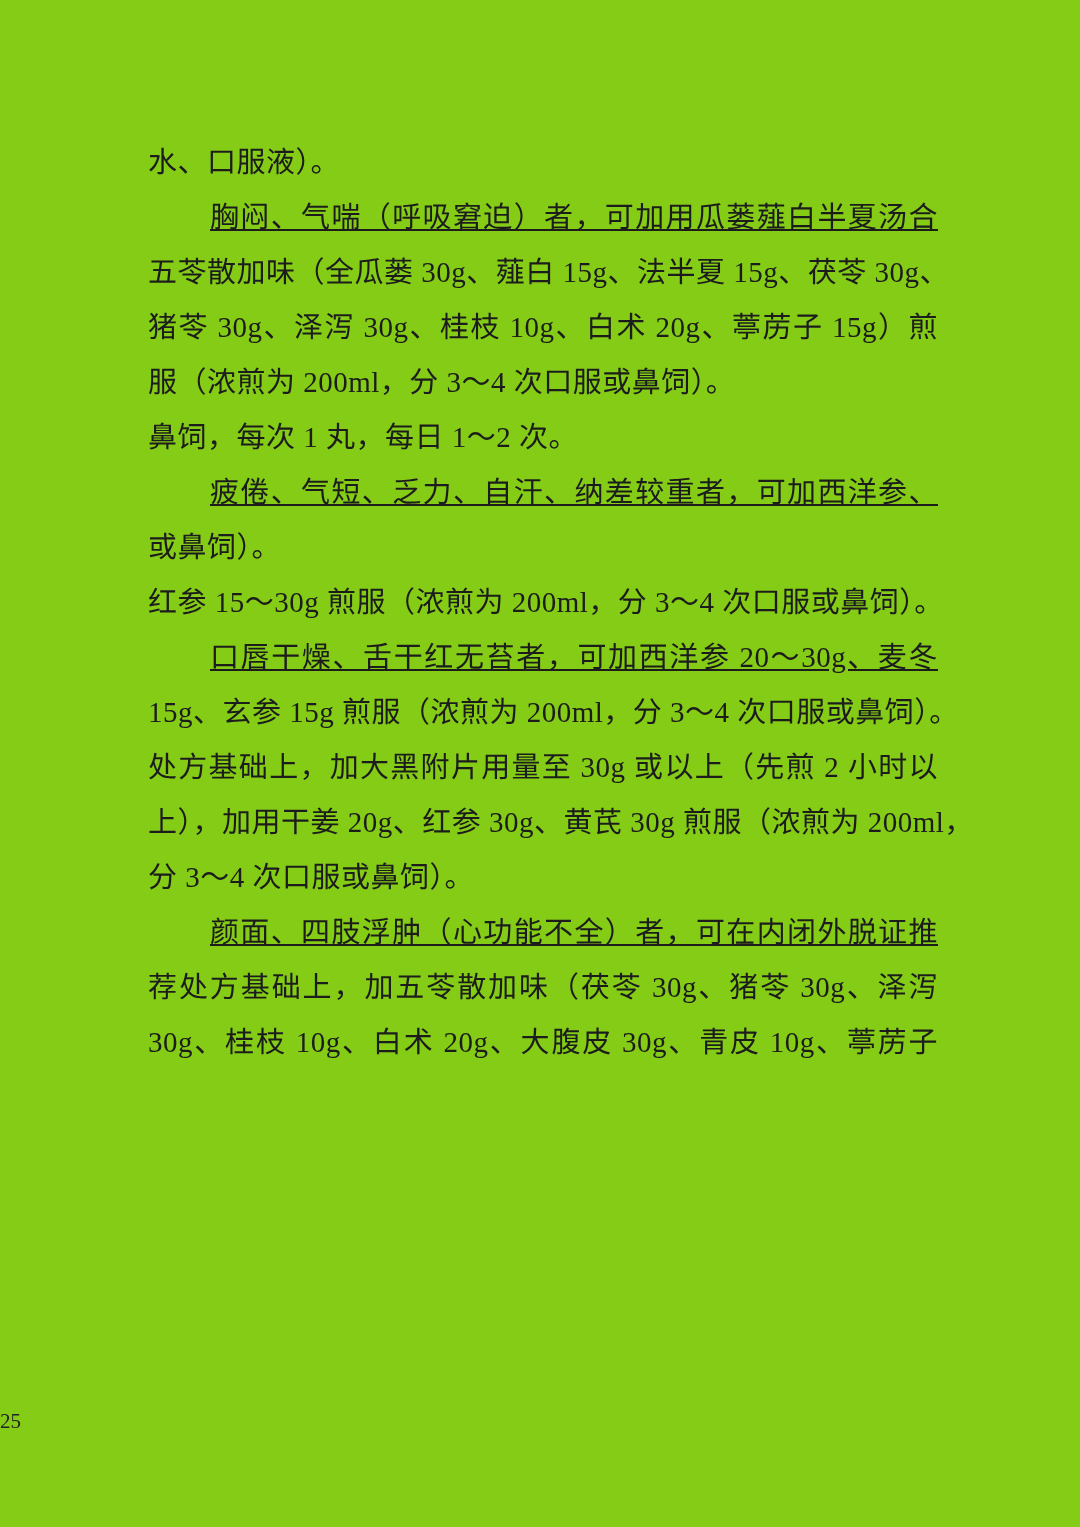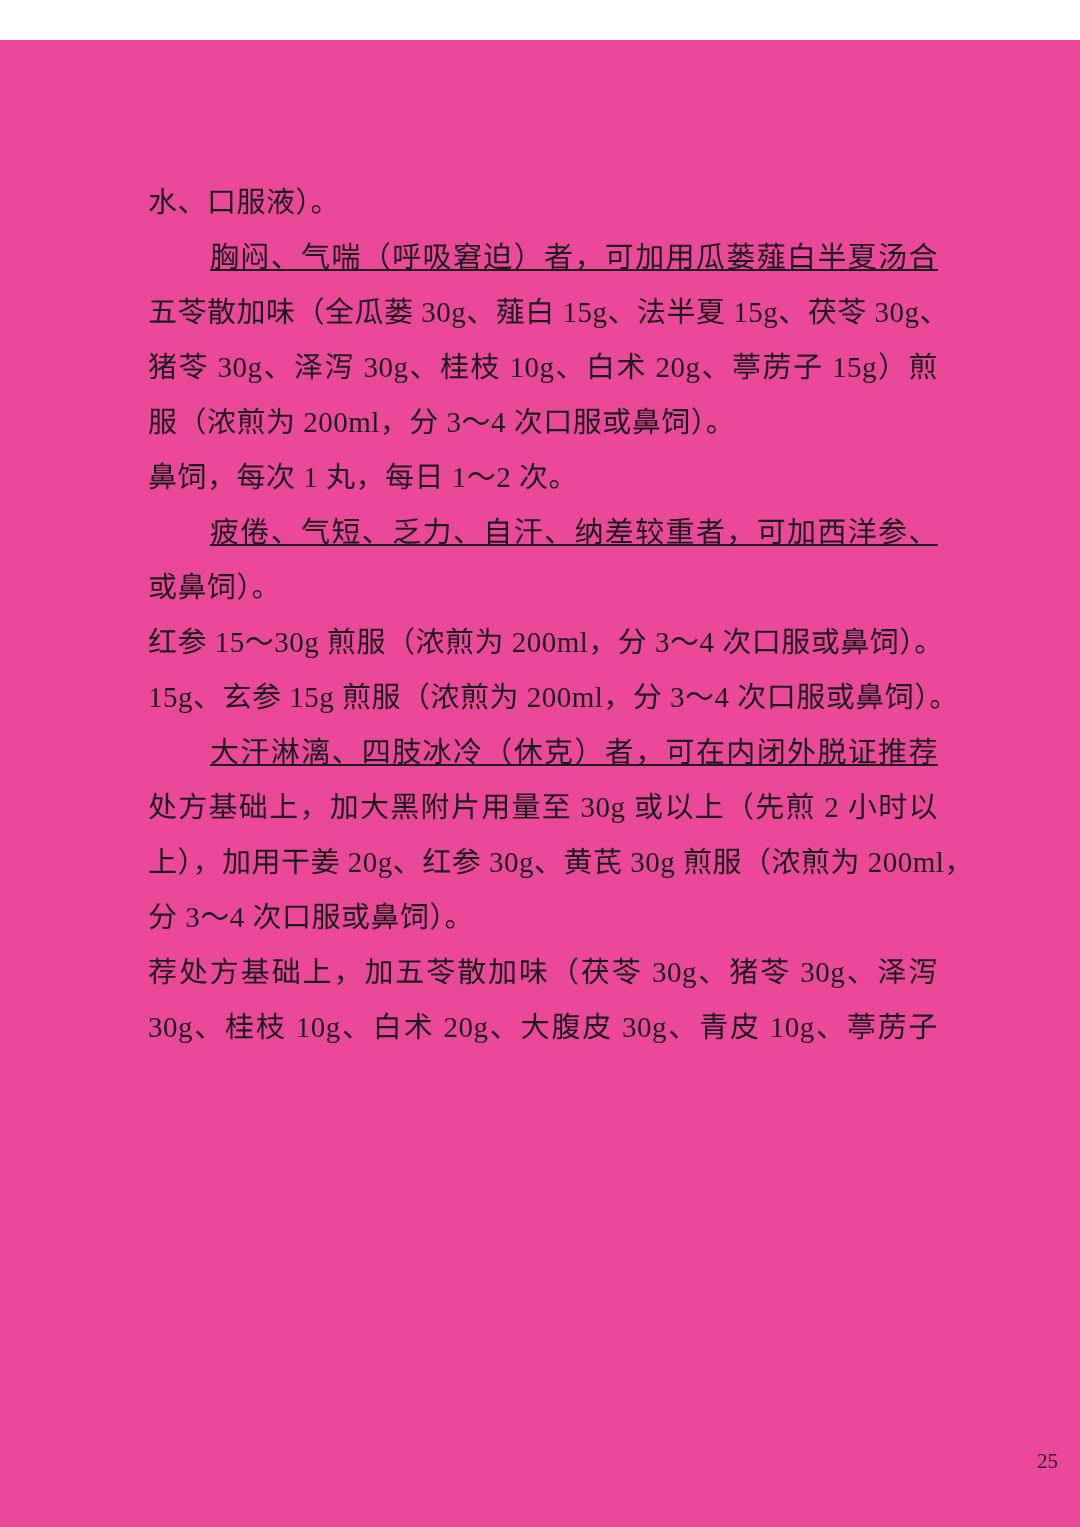--- a/index.html
+++ b/index.html
@@ -10,23 +10,22 @@
   body {
     width: 1080px;
     height: 1527px;
     position: relative;
     font-family: "Liberation Serif", "DejaVu Serif", serif;
     color: #1c1c1c;
   }
   .page {
     position: absolute;
     inset: 0;
-    background: #ec4899;
+    background: #84cc16;
     overflow: hidden;
-    margin-top: 40px;
   }
   .content {
     position: absolute;
     top: 135px;
     left: 148px;
     width: 790px;
   }
   .para {
     margin: 0;
     padding: 0;
@@ -47,21 +46,21 @@
   
   .line.indent {
     padding-left: 62px;
     text-decoration: underline;
   }
   .page-number {
     position: absolute;
     top: 1408px;
     left: 0;
     width: 1058px; 
-    text-align: right;
+    text-align: left;
     font-size: 21px;
     line-height: 26px;
     color: #222222;
   }
 </style>
 </head>
 <body>
 
 <div class="page">
   <div class="content">
@@ -84,31 +83,32 @@
     <div class="para">
       <div class="line indent fill">疲倦、气短、乏力、自汗、纳差较重者，可加西洋参、</div>
       <div class="line">或鼻饲）。</div>
     </div>
 
     <div class="para">
       <div class="line">红参 15～30g 煎服（浓煎为 200ml，分 3～4 次口服或鼻饲）。</div>
     </div>
 
     <div class="para">
+      <div class="line indent fill">口唇干燥、舌干红无苔者，可加西洋参 20～30g、麦冬</div>
       <div class="line">15g、玄参 15g 煎服（浓煎为 200ml，分 3～4 次口服或鼻饲）。</div>
     </div>
 
     <div class="para">
-      <div class="line indent fill">大汗淋漓、四肢冰冷（休克）者，可在内闭外脱证推荐</div>
       <div class="line fill">处方基础上，加大黑附片用量至 30g 或以上（先煎 2 小时以</div>
       <div class="line fill">上），加用干姜 20g、红参 30g、黄芪 30g 煎服（浓煎为 200ml，</div>
       <div class="line">分 3～4 次口服或鼻饲）。</div>
     </div>
 
     <div class="para">
+      <div class="line indent fill">颜面、四肢浮肿（心功能不全）者，可在内闭外脱证推</div>
       <div class="line fill">荐处方基础上，加五苓散加味（茯苓 30g、猪苓 30g、泽泻</div>
       <div class="line fill">30g、桂枝 10g、白术 20g、大腹皮 30g、青皮 10g、葶苈子</div>
     </div>
 
   </div>
 
   <div class="page-number">25</div>
 </div>
 
 </body></html>

